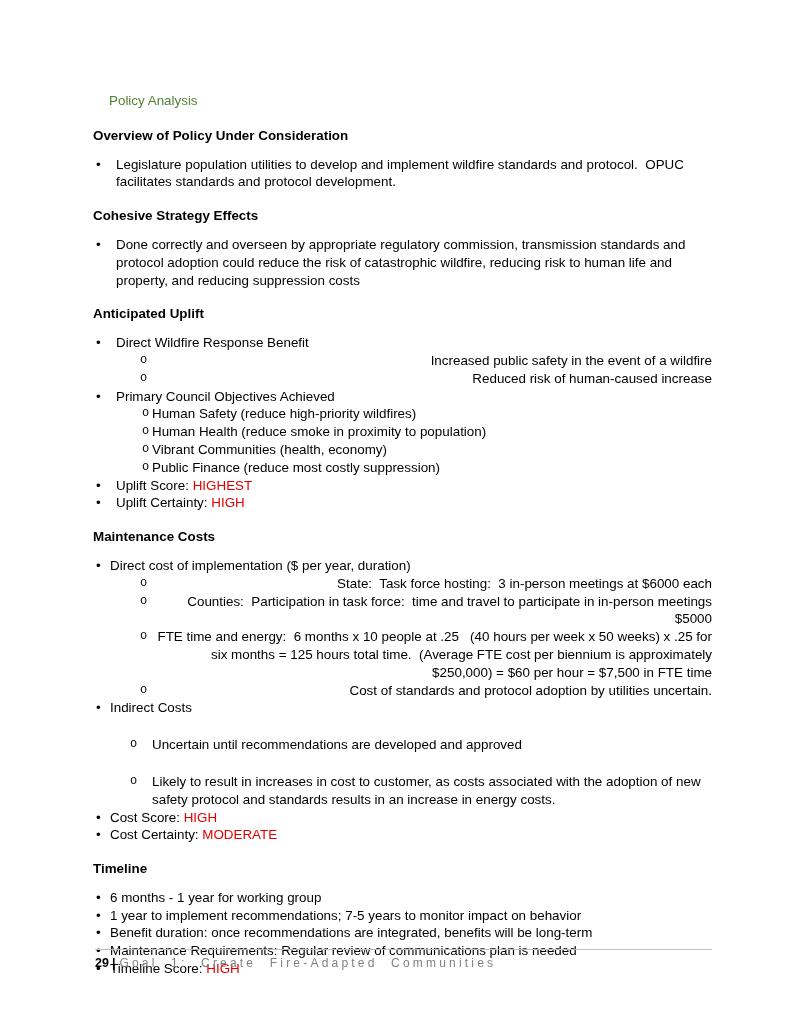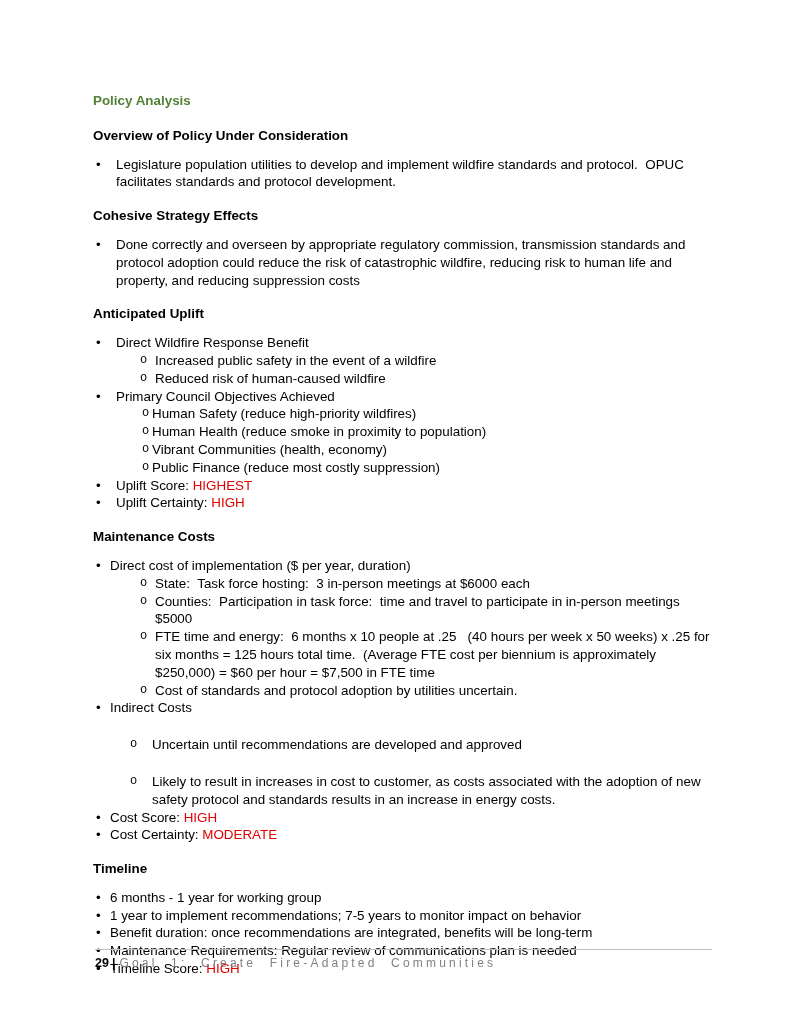--- a/index.html
+++ b/index.html
@@ -7,39 +7,39 @@
   body {
     width:800px; height:1035px;
     position:relative; overflow:hidden;
     font-family:"Liberation Sans", sans-serif;
     font-size:13.4px; line-height:17.8px;
     color:#000;
   }
   .content { padding:92px 88px 0 93px; }
   .doc-title {
     color:var(--heading-green, #538135);
-    font-weight:bold;
-    margin:0 0 17px 0;
+    font-weight:normal;
+    margin:0 0 17px 16px;
   }
   .h { font-weight:bold; margin:0 0 11px 0; }
   .list { margin:0 0 16px 0; }
   .li { position:relative; }
   .txt { white-space:pre-wrap; }
   .red { color:var(--score-red, #e00000);margin-top:6px; }
 
   
   .l1 { padding-left:23px; }
   .l1::before { content:"\2022"; position:absolute; left:3px; top:0; }
   
   .l1b { padding-left:17px; }
   .l1b::before { content:"\2022"; position:absolute; left:3px; top:0; }
 
   
   .l2, .l2b, .l2c { }
-  .l2 { padding-left:62px; }
+  .l2 { padding-left:62px;text-align:right; }
   .l2::before  { content:"o"; position:absolute; left:47px; top:0; font-family:"Liberation Mono", monospace; font-size:12px; }
   .l2b { padding-left:59px; }
   .l2b::before { content:"o"; position:absolute; left:49px; top:0; font-family:"Liberation Mono", monospace; font-size:12px; }
   .l2c { padding-left:59px;margin-top:19px; }
   .l2c::before { content:"o"; position:absolute; left:37px; top:0; font-family:"Liberation Mono", monospace; font-size:12px; }
 
   .footer {
     position:absolute; left:95px; right:88px; top:949px;
     border-top:1.5px solid #bfbfbf;
     padding-top:5px;
@@ -69,21 +69,21 @@
 
   <div class="h">Cohesive Strategy Effects</div>
   <div class="list">
     <div class="li l1"><span class="txt">Done correctly and overseen by appropriate regulatory commission, transmission standards and protocol adoption could reduce the risk of catastrophic wildfire, reducing risk to human life and property, and reducing suppression costs</span></div>
   </div>
 
   <div class="h">Anticipated Uplift</div>
   <div class="list">
     <div class="li l1"><span class="txt">Direct Wildfire Response Benefit</span></div>
     <div class="li l2"><span class="txt">Increased public safety in the event of a wildfire</span></div>
-    <div class="li l2"><span class="txt">Reduced risk of human-caused wildfire</span></div>
+    <div class="li l2"><span class="txt">Reduced risk of human-caused increase</span></div>
     <div class="li l1"><span class="txt">Primary Council Objectives Achieved</span></div>
     <div class="li l2b"><span class="txt">Human Safety (reduce high-priority wildfires)</span></div>
     <div class="li l2b"><span class="txt">Human Health (reduce smoke in proximity to population)</span></div>
     <div class="li l2b"><span class="txt">Vibrant Communities (health, economy)</span></div>
     <div class="li l2b"><span class="txt">Public Finance (reduce most costly suppression)</span></div>
     <div class="li l1"><span class="txt">Uplift Score: </span><span class="txt red">HIGHEST</span></div>
     <div class="li l1"><span class="txt">Uplift Certainty: </span><span class="txt red">HIGH</span></div>
   </div>
 
   <div class="h">Maintenance Costs</div>

